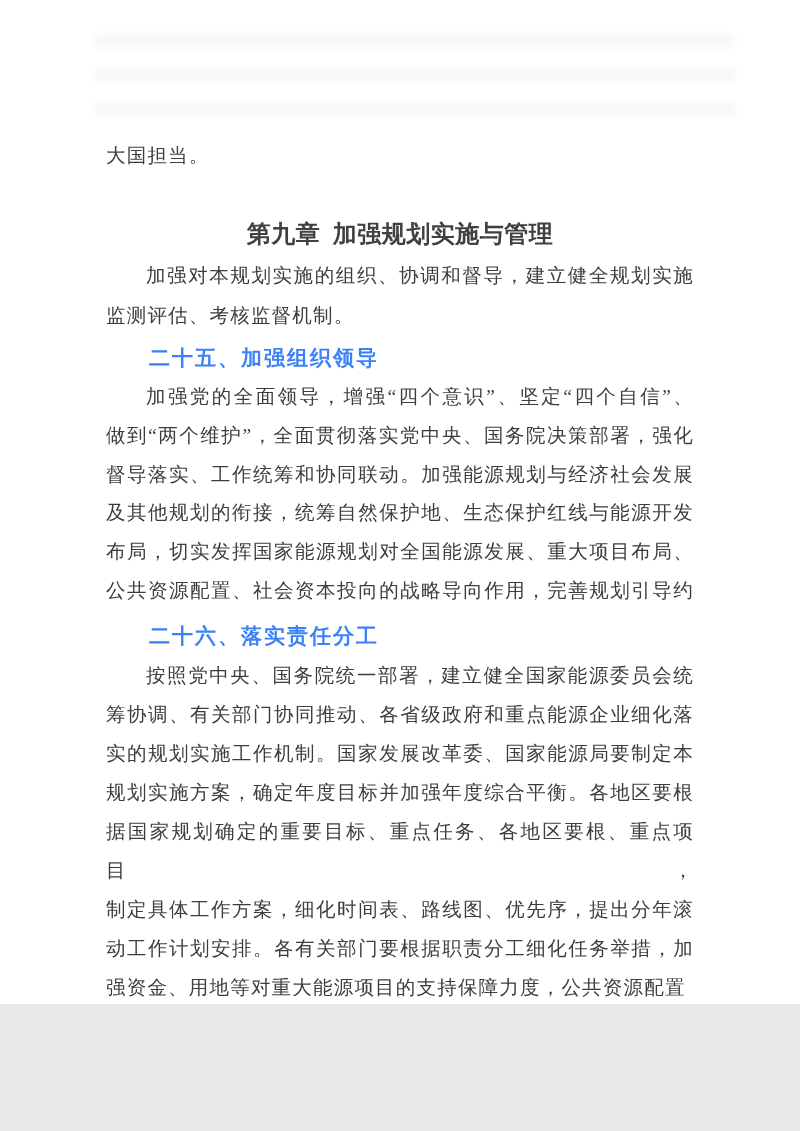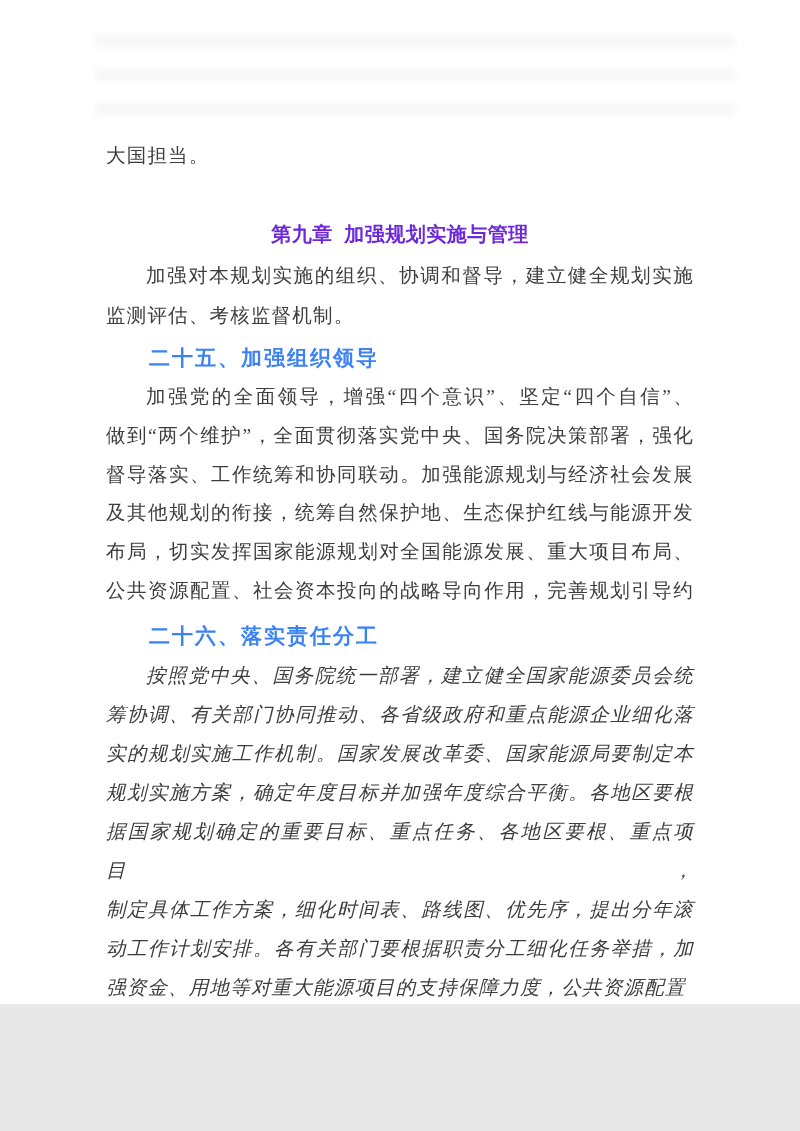--- a/index.html
+++ b/index.html
@@ -37,23 +37,23 @@
     pointer-events: none;
   }
   .intro-line {
     font-size: 19.5px;
     line-height: 40px;
     letter-spacing: 1.2px;
   }
   .chapter-title {
     margin-top: 38px;
     text-align: center;
-    font-size: 20px;
+    font-size: 24px;
     font-weight: 700;
-    color: #6d28d9;
+    color: #404040;
     line-height: 40px;
     letter-spacing: 0.5px;
     word-spacing: 6px;
   }
   .para {
     font-size: 19.5px;
     letter-spacing: 1.2px;
   }
   .para .line {
     text-align: justify;
@@ -69,21 +69,21 @@
     font-weight: 700;
     color: #3b82f6;
     line-height: 40px;
     letter-spacing: 2px;
     text-indent: 2.05em;
   }
   .heading-25 { margin-top: 3px; }
   .heading-26 { margin-top: 5px; }
   .para-25 { margin-top: 0; }
   .para-25 .line { line-height: 38.8px; }
-  .para-26 { margin-top: 0; font-style: italic; }
+  .para-26 { margin-top: 0; }
   .para-26 .line { line-height: 39px; }
   .page-number {
     margin-top: 3px;
     text-align: center;
     font-size: 19px;
     line-height: 26px;
     letter-spacing: 2px;
     color: #3b82f6;
   }
 </style>

